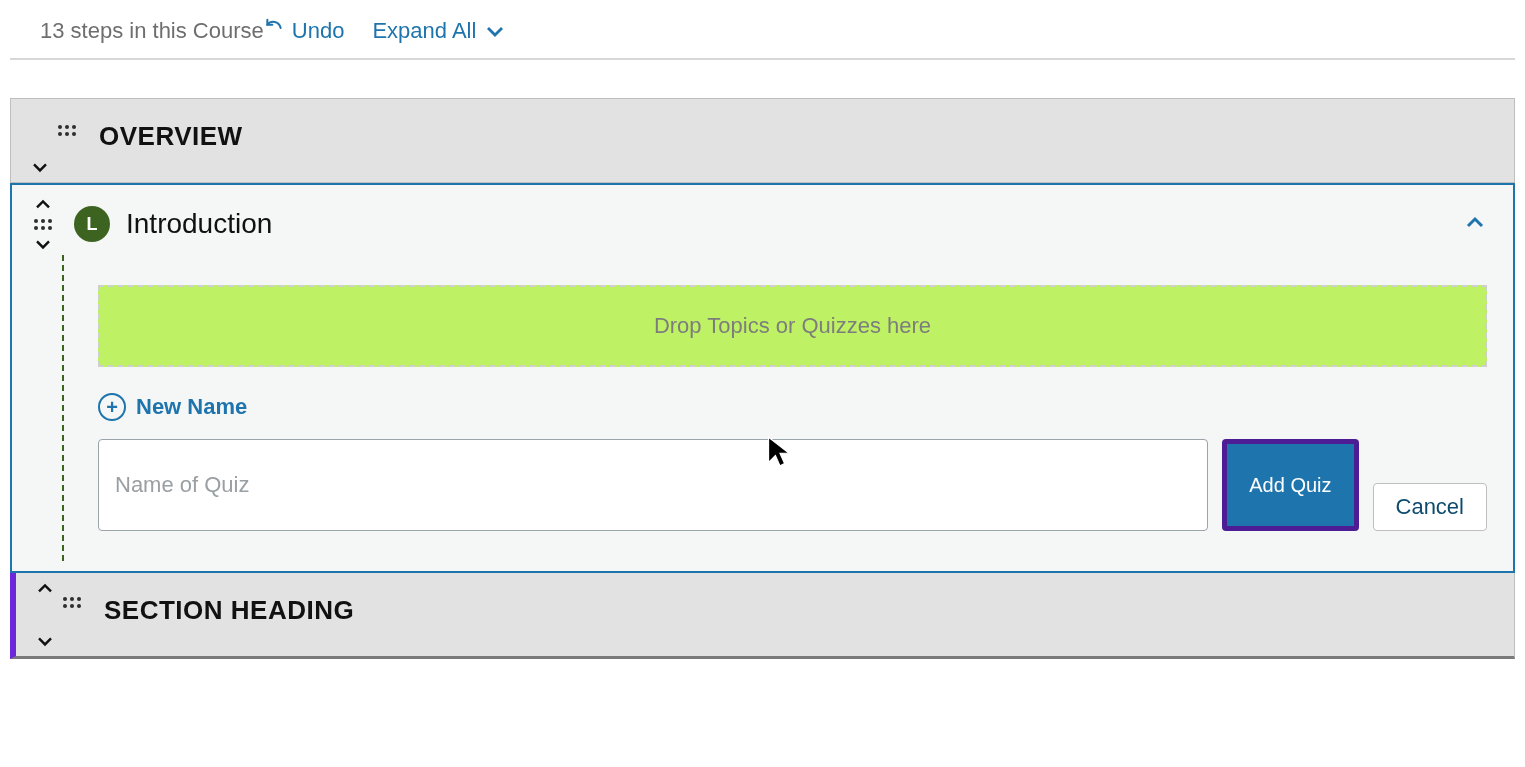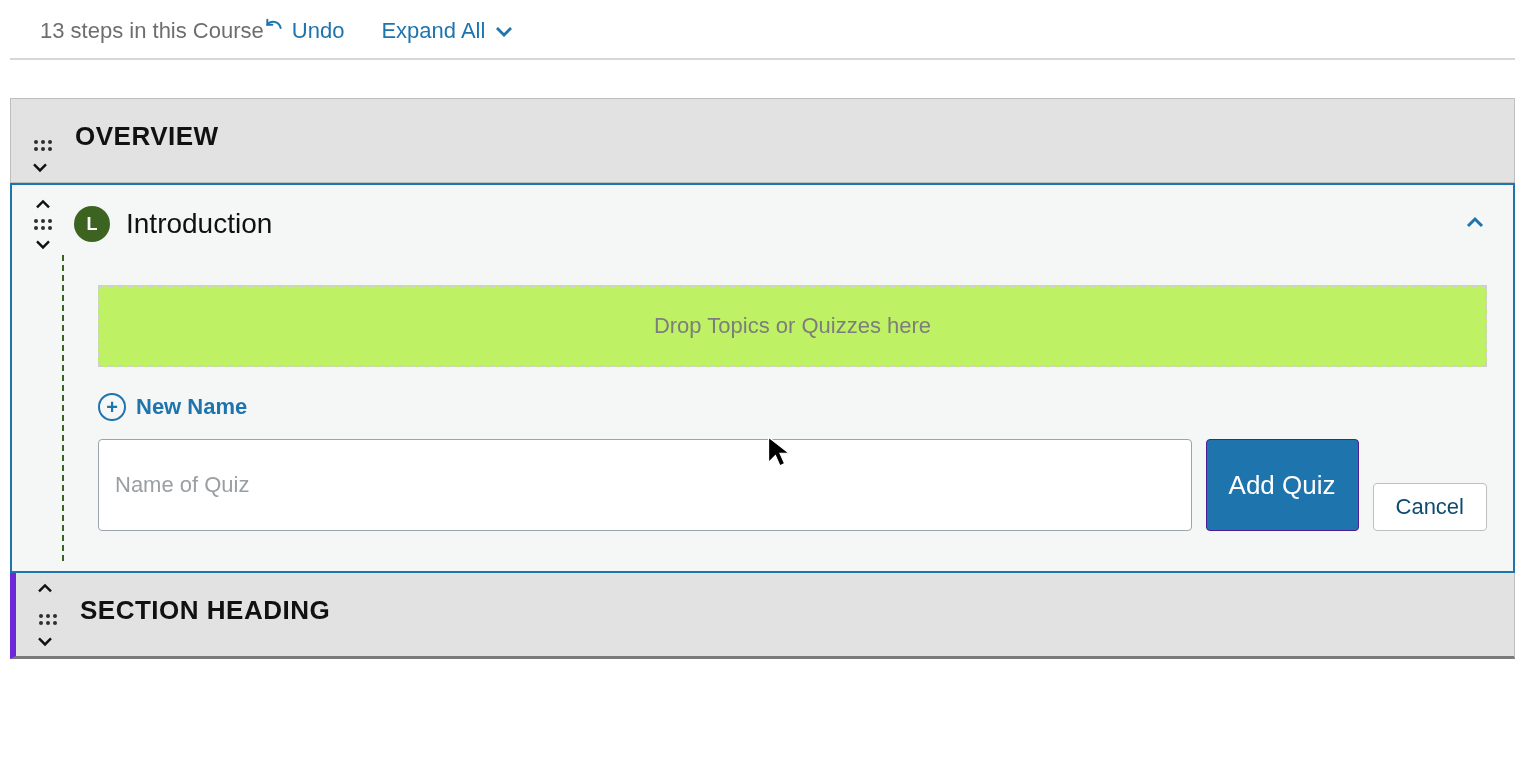--- a/index.html
+++ b/index.html
@@ -18,43 +18,44 @@
     border-bottom: 2px solid #d7d7d7;
     background: #fff;
   }
   .step-count {
     color: #6e6e6e;
     font-size: 22px;
   }
   .top-actions {
     display: flex;
     align-items: center;
-    gap: 37px;
+    gap: 28px;
   }
   .undo-btn, .expand-all-btn {
     display: flex;
     align-items: center;
     gap: 8px;
     color: #1e74ad;
     font-size: 22px;
     cursor: pointer;
   }
   .undo-btn svg { width: 20px; height: 20px; }
   .expand-all-btn .chev { margin-left: 2px; }
 
   .spacer { height: 38px; }
 
   .section {
     background: #e2e2e2;
     border: 1px solid #bebebe;
   }
   .section-header {
     display: flex;
-    align-items: flex-end;
+    align-items: flex-start;
     padding: 14px 18px 8px 18px;
+    margin-left: 24px;
   }
   .drag-col {
     display: flex;
     flex-direction: column;
     align-items: center;
     width: 28px;
     gap: 2px;
   }
   .drag-handle-icon {
     width: 22px; height: 14px;
@@ -173,24 +174,24 @@
     border-radius: 4px;
     background: #fff;
     padding: 12px 16px;
     font-size: 22px;
     color: #14532d;
   }
   .quiz-input::placeholder { color: #999fa3; }
   .primary-btn {
     background: #1e74ad;
     color: #fff;
-    border: 1px solid #4c1d95;
+    border: 5px solid #4c1d95;
     border-radius: 4px;
     padding: 10px 22px;
-    font-size: 26px;
+    font-size: 20px;
     cursor: pointer;
   }
   .secondary-btn {
     background: #fff;
     color: #0c4a6e;
     border: 1.5px solid #bfbfbf;
     border-radius: 4px;
     padding: 10px 22px;
     font-size: 22px;
     cursor: pointer;

